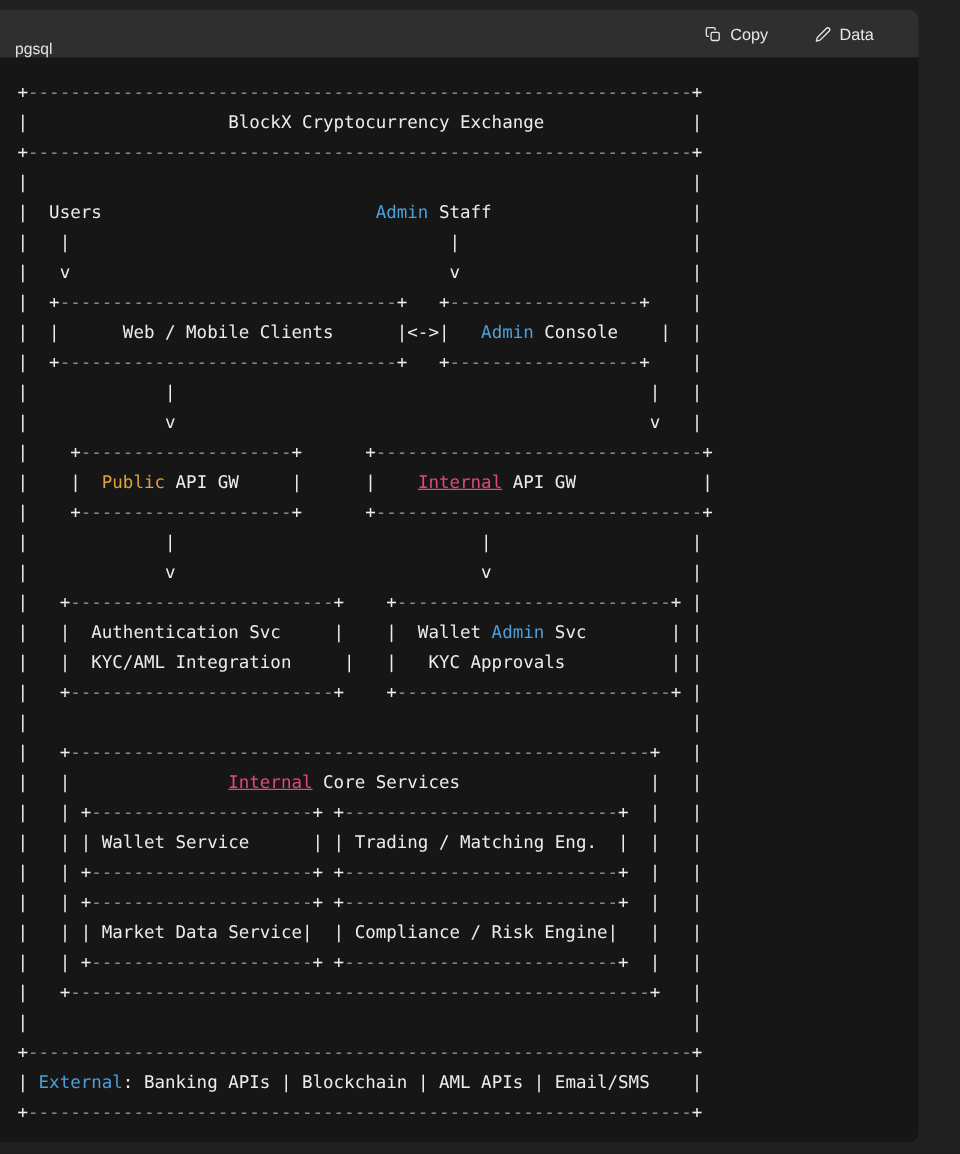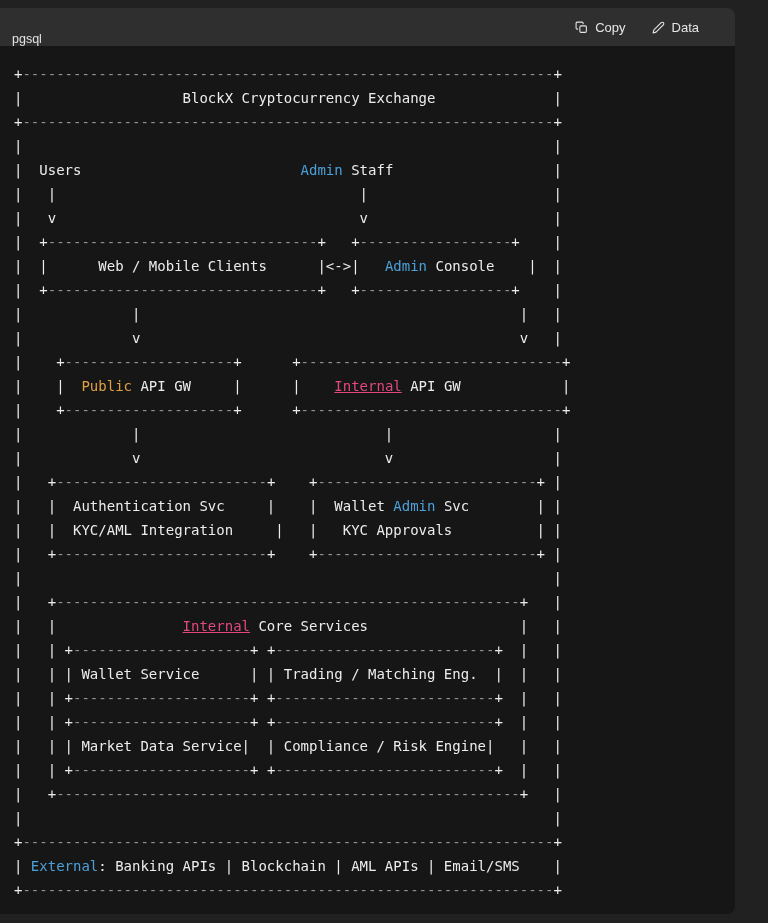--- a/index.html
+++ b/index.html
@@ -18,21 +18,21 @@
     height: 38px;
     background: #2f2f2f;
     display: flex;
     align-items: center;
     justify-content: space-between;
     padding: 0 36px 0 12px;
     color: #e6e6e6;
     font-size: 12.5px;
   }
   .lang-label { color: #e3e3e3; margin-top: 24px; }
-  .header-actions { display: flex; align-items: center; gap: 26px; }
+  .header-actions { display: flex; align-items: center; gap: 37px; }
   .hbtn {
     display: flex; align-items: center; gap: 7px;
     background: none; border: none; padding: 0;
     color: #e6e6e6; font-family: "Liberation Sans", sans-serif;
     font-size: 13px; cursor: pointer;
   }
   .hbtn svg { display: block; }
   .code-area {
     background: #161616;
     padding: 16px 10px 12px 14px;

